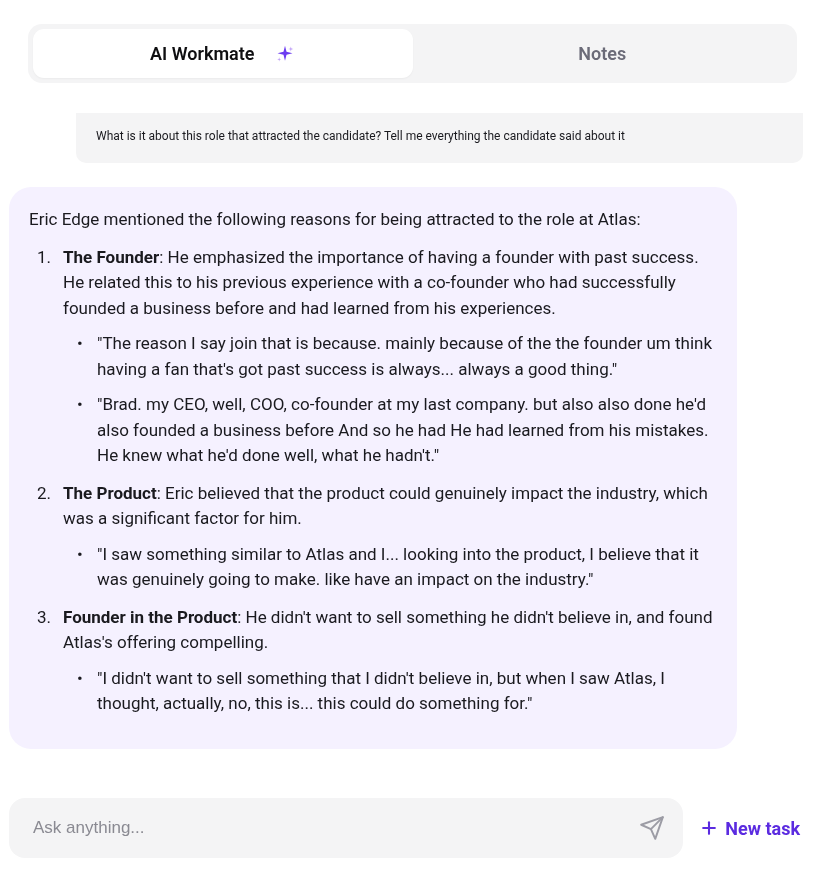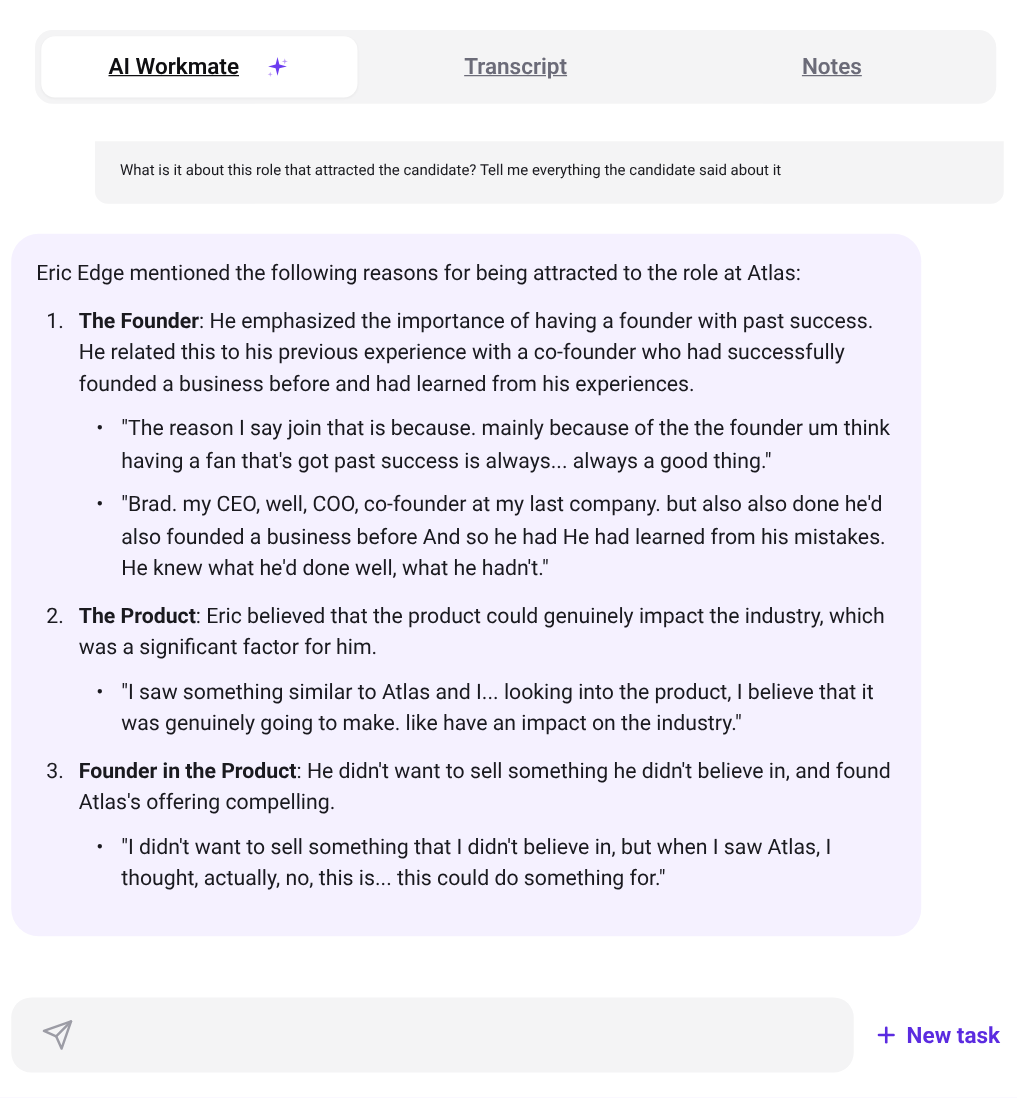--- a/index.html
+++ b/index.html
@@ -29,21 +29,20 @@
       padding: 14px 0;
       border-radius: 11px;
       font-size: 18px;
       font-weight: 600;
       color: #6b6b78;
       cursor: pointer;
       display: flex;
       align-items: center;
       justify-content: center;
       gap: 21px;
-      text-decoration: underline;
     }
     .tab.active {
       background: #ffffff;
       color: #0f0f11;
       box-shadow: 0 1px 2px rgba(0,0,0,0.04);
     }
     .sparkle-icon {
       width: 20px;
       height: 20px;
       display: inline-flex;
@@ -169,23 +168,20 @@
 <div class="tabs-container">
   <div class="tab active">
     <span>AI Workmate</span>
     <span class="sparkle-icon">
       <svg width="20" height="20" viewBox="0 0 24 24" fill="none">
         <path d="M12 2 L13.8 9.2 L21 11 L13.8 12.8 L12 20 L10.2 12.8 L3 11 L10.2 9.2 Z" fill="#6c3cf0"></path>
         <path d="M19 3 L19.6 5.4 L22 6 L19.6 6.6 L19 9 L18.4 6.6 L16 6 L18.4 5.4 Z" fill="#b794f6"></path>
         <path d="M5 16 L5.5 18 L7.5 18.5 L5.5 19 L5 21 L4.5 19 L2.5 18.5 L4.5 18 Z" fill="#b794f6"></path>
       </svg>
     </span>
-  </div>
-  <div class="tab">
-    <span>Transcript</span>
   </div>
   <div class="tab">
     <span>Notes</span>
   </div>
 </div>
 
 <div class="user-message">
   <span>What is it about this role that attracted the candidate? Tell me everything the candidate said about it</span>
 </div>
 
@@ -209,20 +205,21 @@
       <span class="title-part">Founder in the Product</span><span>: He didn't want to sell something he didn't believe in, and found Atlas's offering compelling.</span>
       <ul>
         <li>"I didn't want to sell something that I didn't believe in, but when I saw Atlas, I thought, actually, no, this is... this could do something for."</li>
       </ul>
     </li>
   </ol>
 </div>
 
 <div class="bottom-bar">
   <div class="input-wrap">
+    <input type="text" placeholder="Ask anything..." style="">
     <span class="send-icon">
       <svg width="26" height="26" viewBox="0 0 24 24" fill="none" stroke="currentColor" stroke-width="1.8" stroke-linecap="round" stroke-linejoin="round">
         <path d="M22 2 L11 13"></path>
         <path d="M22 2 L15 22 L11 13 L2 9 Z"></path>
       </svg>
     </span>
   </div>
   <div class="new-task-btn">
     <span class="plus-icon">
       <svg width="20" height="20" viewBox="0 0 24 24" fill="none" stroke="#5b2be0" stroke-width="2.5" stroke-linecap="round">

